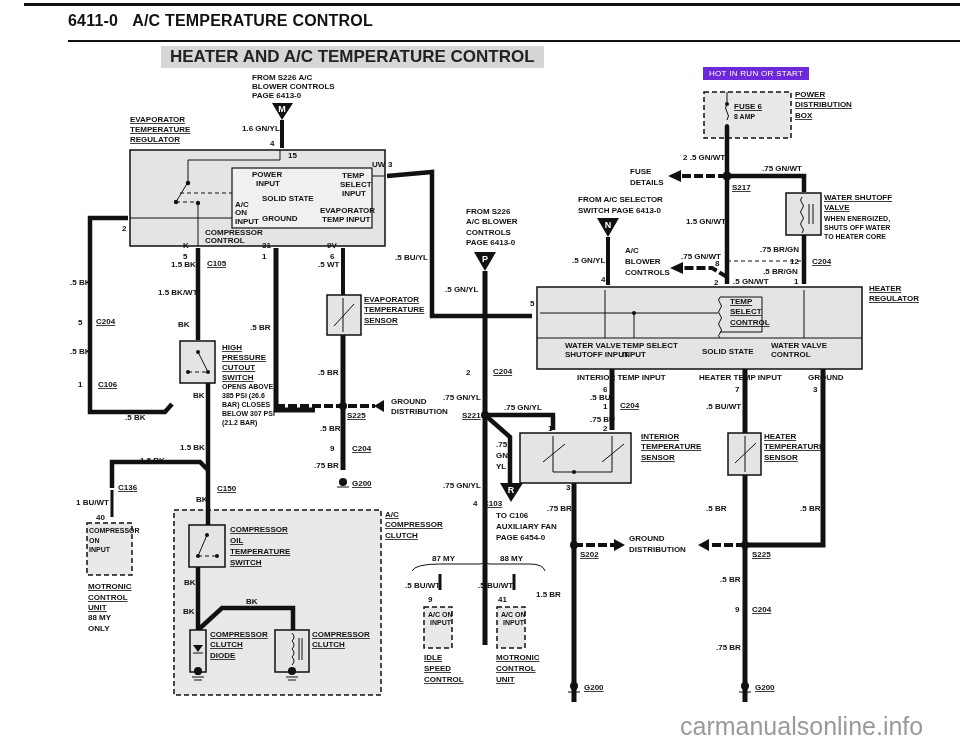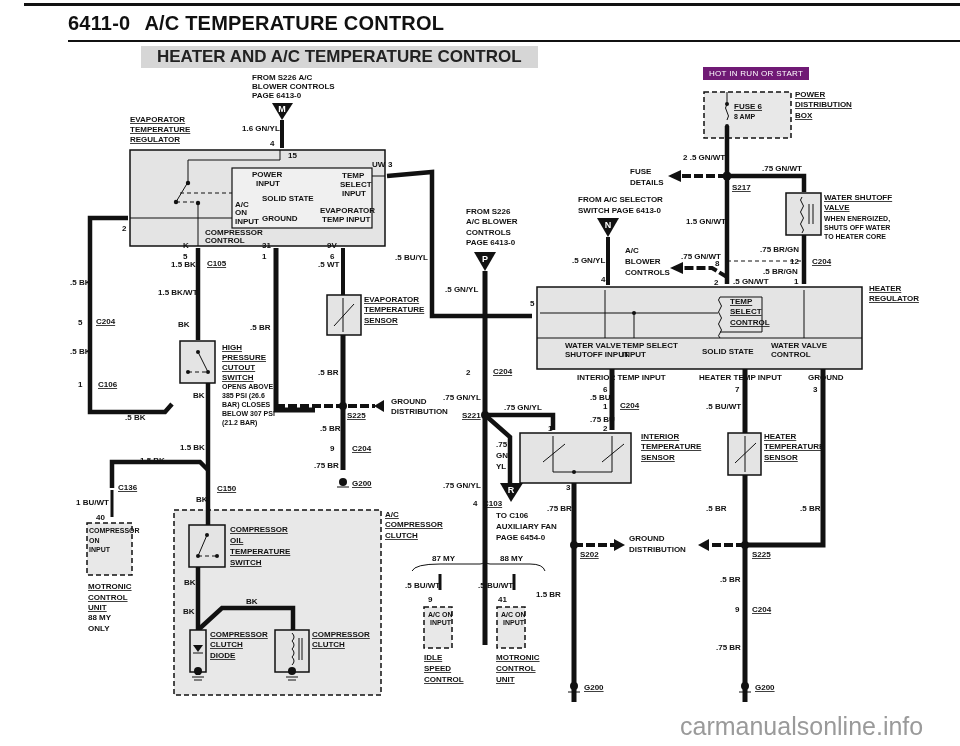--- a/index.html
+++ b/index.html
@@ -1,31 +1,31 @@
 <!DOCTYPE html>
 <html><head>
 <meta charset="utf-8">
 <style>
   html, body { margin:0; padding:0; background:#ffffff; }
   body { width:960px; height:746px; position:relative; overflow:hidden; font-family:"Liberation Sans", sans-serif; color:#111; }
   .hdr-rule-top { position:absolute; left:24px; top:3px; width:936px; height:3px; background:#111; }
-  .hdr-title { position:absolute; left:68px; top:12px; font-size:20px; font-weight:bold; letter-spacing:0.2px; }
+  .hdr-title { position:absolute; left:68px; top:12px; font-size:16px; font-weight:bold; letter-spacing:0.2px; }
   .hdr-title .code { margin-right:14px; }
   .hdr-rule-bot { position:absolute; left:68px; top:40px; width:892px; height:2px; background:#111; }
-  .subtitle { position:absolute; left:141px; top:46px; font-size:17px; font-weight:bold; background:#d6d6d6; padding:1px 16px; color:#222; }
+  .subtitle { position:absolute; left:161px; top:46px; font-size:17px; font-weight:bold; background:#d6d6d6; padding:1px 9px; color:#222; }
   svg#diagram { position:absolute; left:0; top:0; }
   .lbl { font-family:"Liberation Sans Narrow","Liberation Sans", sans-serif; font-weight:bold; font-size:8px; fill:#111; }
   .lbl-sm { font-weight:bold; font-size:7px; fill:#111; font-family:"Liberation Sans", sans-serif; }
   .lbl-u { text-decoration:underline; }
   .wire { stroke:#111; fill:none; stroke-linecap:butt; stroke-linejoin:miter; }
   .box { fill:#e4e4e4; stroke:#111; stroke-width:1.5; }
   .box-d { fill:#e8e8e8; stroke:#111; stroke-width:1.5; stroke-dasharray:5 3; }
   .thin { stroke:#111; stroke-width:1; fill:none; }
   .dash { stroke:#111; stroke-width:1; fill:none; stroke-dasharray:4 3; }
-  .hot-badge { position:absolute; left:703px; top:67px; background:#701a75; color:#fff; font-size:8px; padding:2px 6px; letter-spacing:0.3px; }
+  .hot-badge { position:absolute; left:703px; top:67px; background:#6d28d9; color:#fff; font-size:8px; padding:2px 6px; letter-spacing:0.3px; }
   .watermark { position:absolute; left:680px; top:712px; font-size:25px; color:#9a9a9a; }
 </style>
 </head>
 <body>
 
 <div class="hdr-rule-top"></div>
 <div class="hdr-title">
   <span class="code">6411-0</span><span>A/C TEMPERATURE CONTROL</span>
 </div>
 <div class="hdr-rule-bot"></div>

